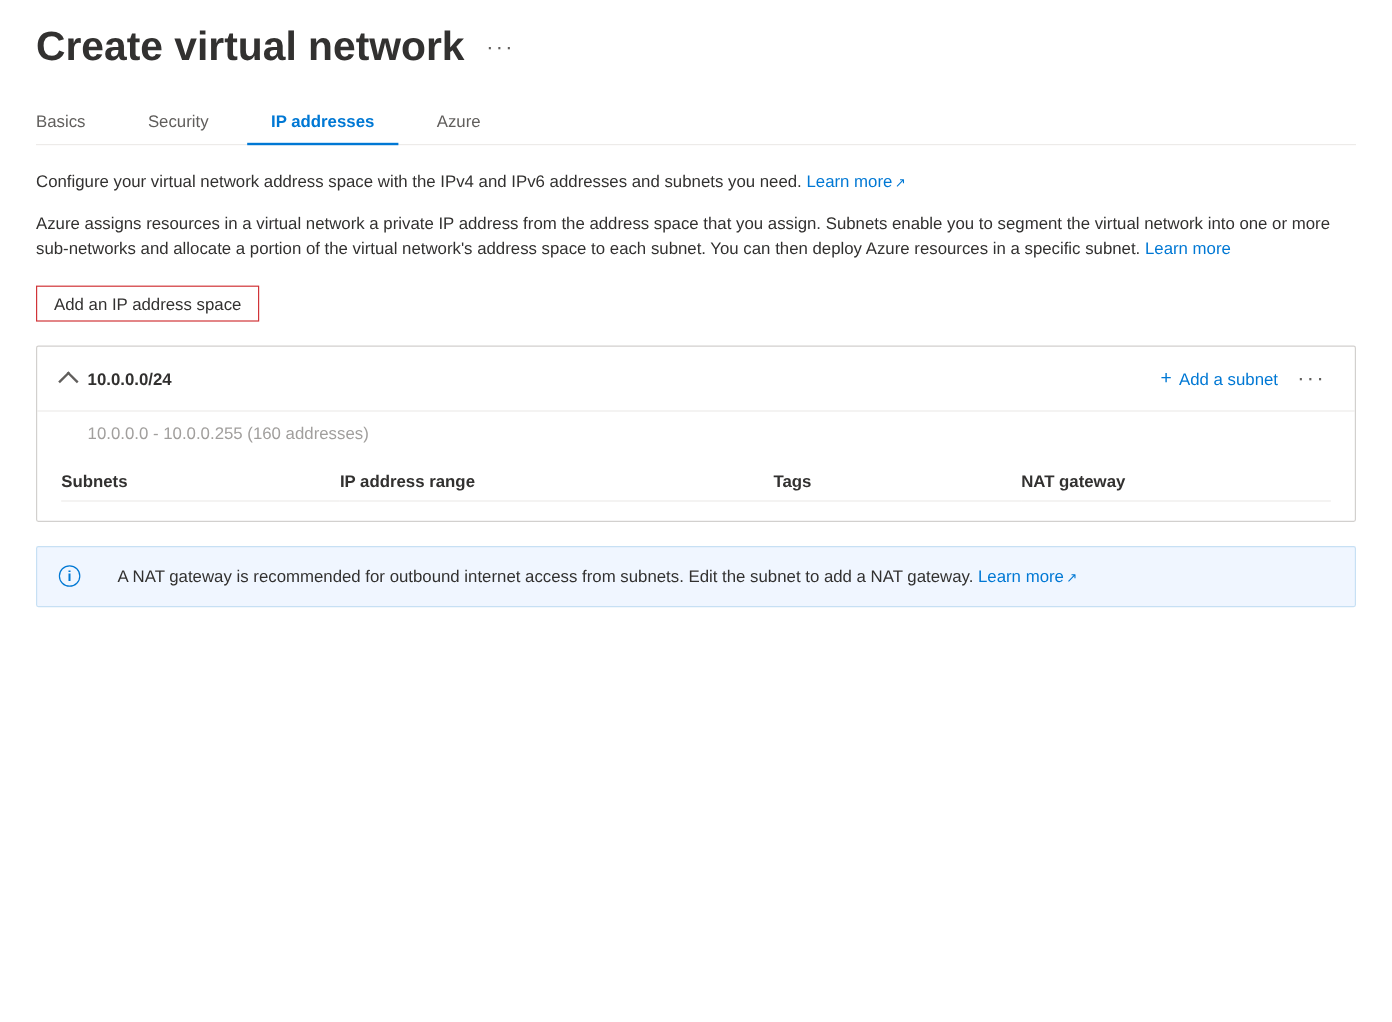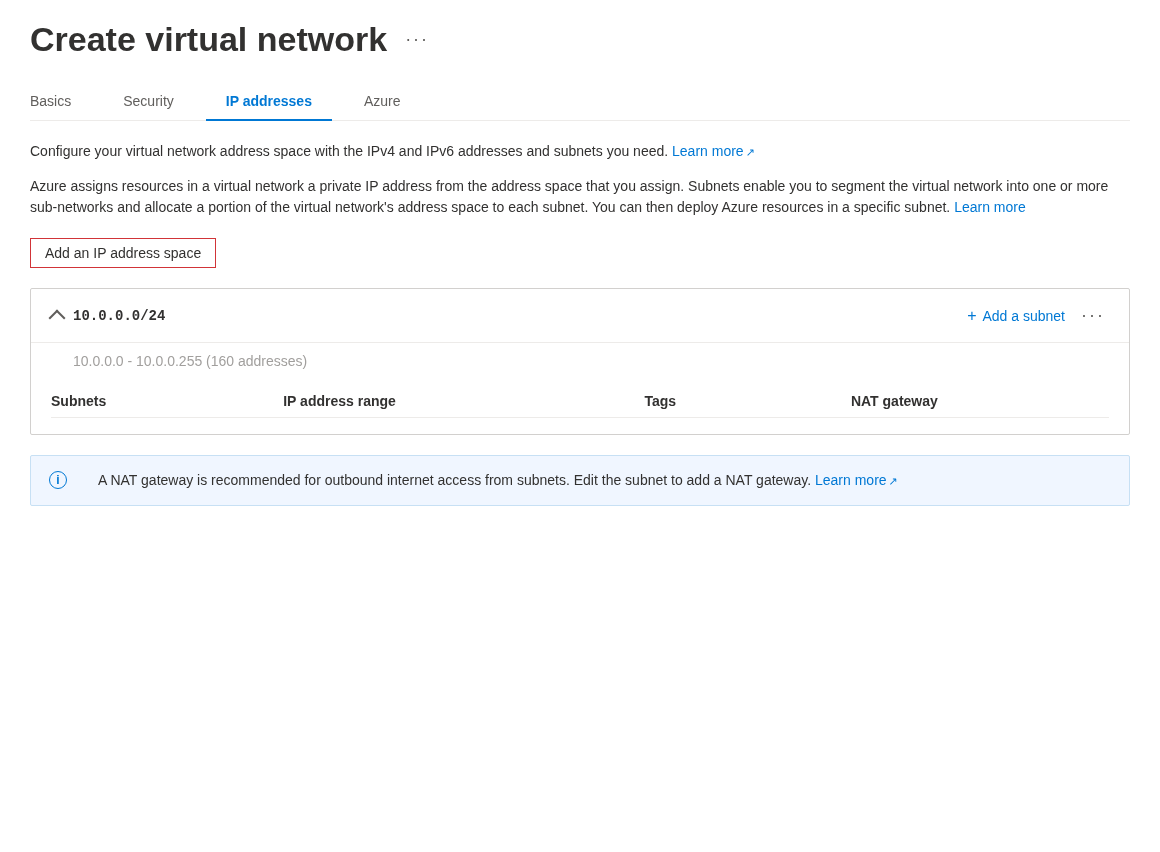--- a/index.html
+++ b/index.html
@@ -112,21 +112,20 @@
       align-items: center;
       justify-content: space-between;
       padding: 16px 20px;
       border-bottom: 1px solid #edebe9;
     }
 
     .ip-space-header-left {
       display: flex;
       align-items: center;
       gap: 10px;
-      font-family: Liberation Mono, monospace;
     }
 
     .chevron-up {
       width: 12px;
       height: 12px;
       border-left: 2px solid #605e5c;
       border-top: 2px solid #605e5c;
       transform: rotate(45deg);
       display: inline-block;
       margin-top: 4px;

